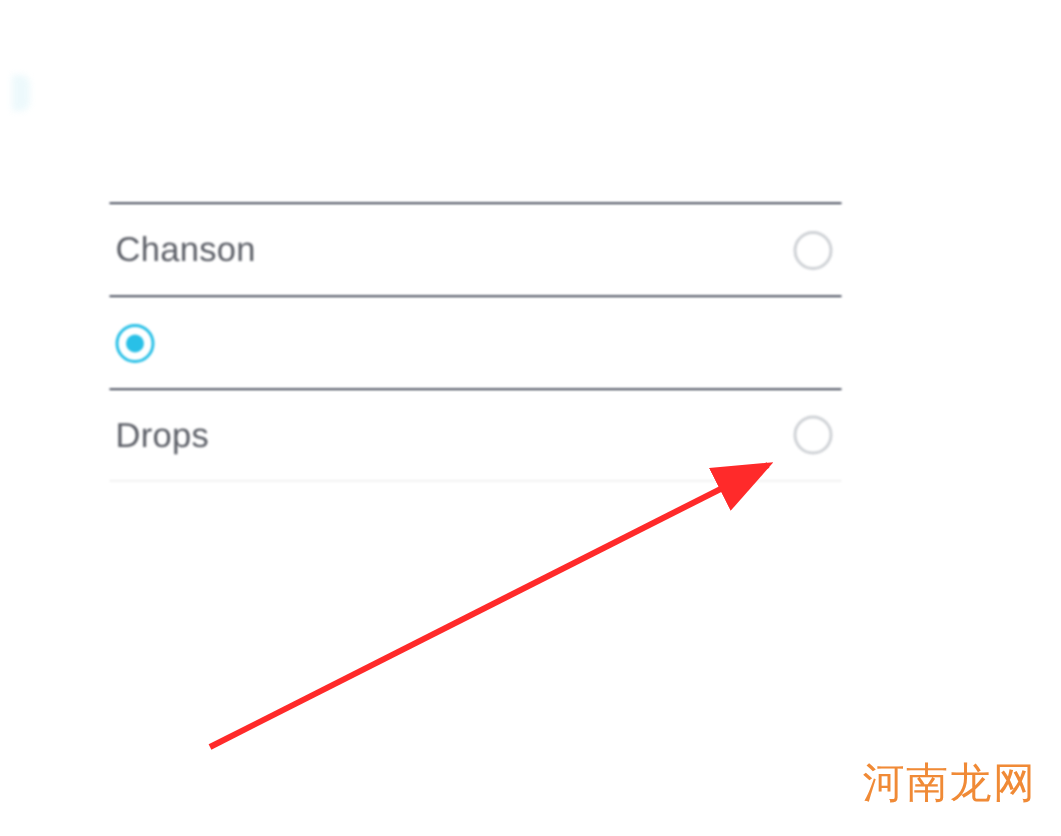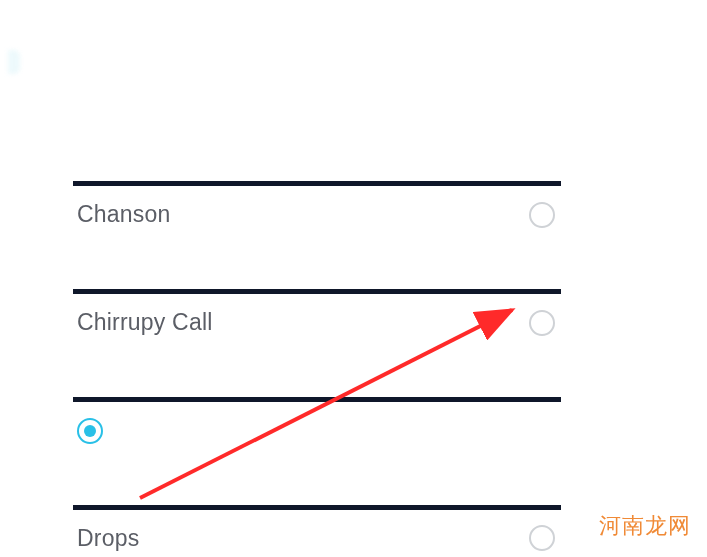--- a/index.html
+++ b/index.html
@@ -27,26 +27,25 @@
       opacity: 0.7;
     }
     .list-container {
       position: absolute;
       top: 135px;
       left: 73px;
       width: 488px;
     }
     .list-item {
       height: 62px;
-      border-top: 5px solid #0f172a;
+      border-top: 1px solid #0f172a;
       display: flex;
       align-items: center;
       justify-content: space-between;
       padding: 0 6px 0 4px;
-      margin-top: 46px;
     }
     .list-item:last-child {
       border-bottom: 1px solid #ededed;
       justify-content: space-between;
     }
     .list-label {
       font-size: 23px;
       color: #5b5e66;
       letter-spacing: 0.2px;
       filter: blur(0.3px);
@@ -79,21 +78,21 @@
       top: 0;
       left: 0;
       width: 707px;
       height: 557px;
       pointer-events: none;
     }
     .watermark {
       position: absolute;
       right: 16px;
       bottom: 16px;
-      font-size: 22px;
+      font-size: 28px;
       color: #f08a36;
       font-weight: 500;
       letter-spacing: 1px;
       filter: blur(0.4px);
     }
     .soft-blur {
       filter: blur(0.6px);
     }
   </style>
 </head>
@@ -101,24 +100,20 @@
 
 <div class="header-hint"></div>
 
 <div class="list-container soft-blur">
 
   <div class="list-item">
     <span class="list-label">Chanson</span>
     <span class="radio"></span>
   </div>
 
-  <div class="list-item">
-    <span class="list-label">Chirrupy Call</span>
-    <span class="radio"></span>
-  </div>
 
   <div class="list-item">
     <span class="radio selected"></span>
   </div>
 
   <div class="list-item">
     <span class="list-label">Drops</span>
     <span class="radio"></span>
   </div>
 

